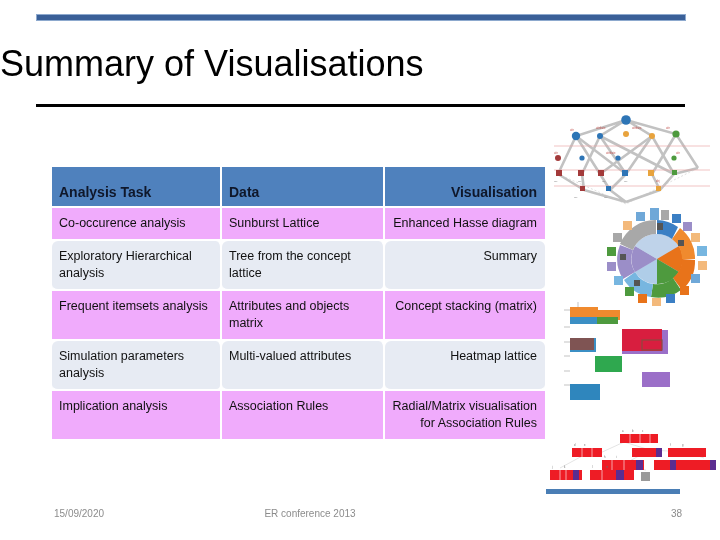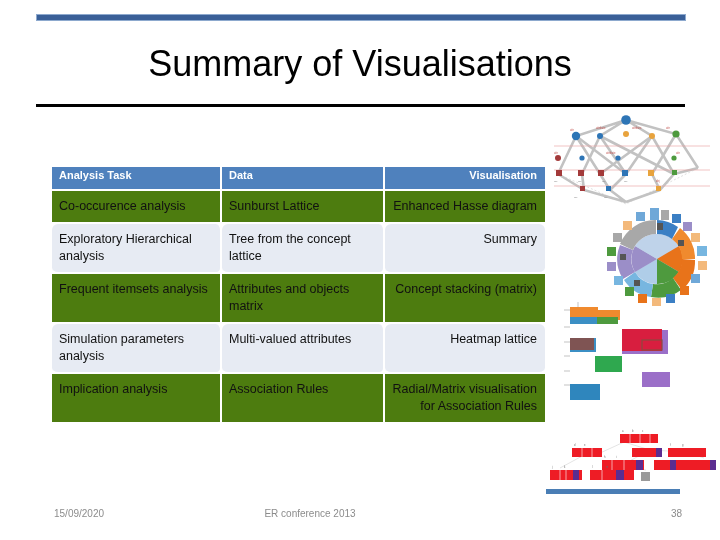--- a/index.html
+++ b/index.html
@@ -35,21 +35,21 @@
     height: 100%;
     background: #3A6098;
   }
 
   
   .title {
     position: absolute;
     left: 0;
     top: 42px;
     width: 720px;
-    text-align: center;
+    text-align: left;
     font-size: 36px;
     font-weight: 400;
     color: #000000;
     letter-spacing: 0px;
     line-height: 44px;
     white-space: nowrap;
   }
 
   
   .title-rule {
@@ -76,29 +76,29 @@
     padding: 7px 8px 7px 7px;
     font-size: 12.5px;
     line-height: 17px;
     color: #111111;
     border: 0;
     border-bottom: 2px solid #ffffff;
     border-right: 2px solid #ffffff;
   }
   .table th {
     background: #4F81BD;
-    color: #ffffff;
+    color: #0f172a;
     font-weight: bold;
     text-align: left;
-    font-size: 11px;
-    padding-top: 0;
+    font-size: 14px;
+    padding-top: 17px;
     padding-bottom: 5px;
     height: 17px;
   }
-  .row-dark td { background: #4d7c0f; }
+  .row-dark td { background: #f0abfc; }
   .row-light td { background: #E7EBF3; border-radius: 6px; }
 
   .col1 { width: 170px; }
   .col2 { width: 163px; }
   .col3 { width: 160px; }
 
   .table td:last-child, .table th:last-child { border-right: 0; text-align: right; }
 
   
   .footer {

